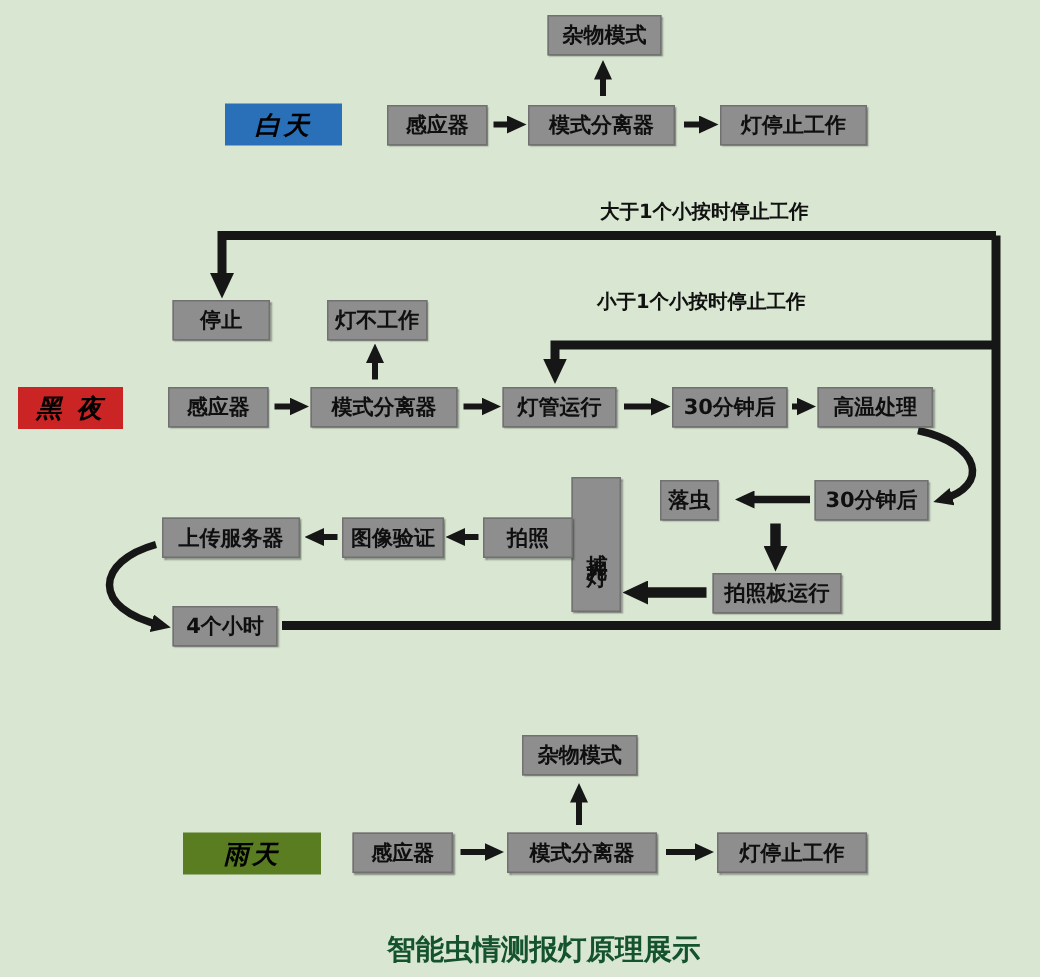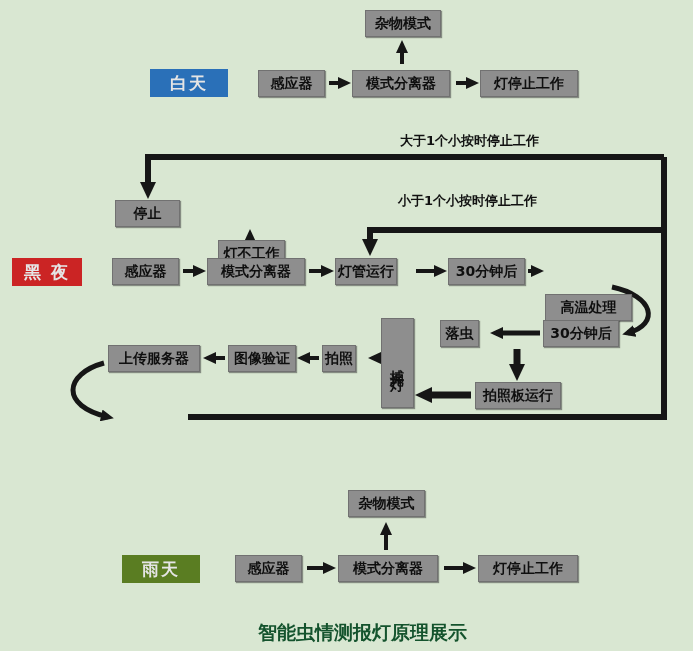--- a/index.html
+++ b/index.html
@@ -19,23 +19,24 @@
       border: 1px solid #717171;
       box-shadow: 1px 1px 1px rgba(50,50,50,.5);
       color: #0f0f0f;
       font-size: 14px; font-weight: bold;
       height: 27px; box-sizing: border-box;
       white-space: nowrap;
     }
     .tag {
       position: absolute;
       display: flex; align-items: center; justify-content: center;
-      color: #e5e5e5; font-size: 17px; font-weight: bold;
+      color: #000000; font-size: 17px; font-weight: bold;
       height: 28px; box-sizing: border-box; letter-spacing: 2px;
       white-space: nowrap;
+      font-style: italic;
     }
     .tag-day  { background: #2a70b8; }
     .tag-night{ background: #cb2424; }
     .tag-rain { background: #5a7d22; }
     .note {
       position: absolute; color: #111; font-size: 13px; font-weight: bold;
       white-space: nowrap;
     }
     .vbox {
       writing-mode: vertical-lr; text-orientation: upright;
@@ -93,37 +94,38 @@
   <div class="box" style="left:365px; top:10px; width:76px;">杂物模式</div>
   <div class="tag tag-day" style="left:150px; top:69px; width:78px;">白天</div>
   <div class="box" style="left:258px; top:70px; width:67px;">感应器</div>
   <div class="box" style="left:352px; top:70px; width:98px;">模式分离器</div>
   <div class="box" style="left:480px; top:70px; width:98px;">灯停止工作</div>
 
   <div class="note" style="left:400px; top:132px;">大于1个小按时停止工作</div>
   <div class="note" style="left:398px; top:192px;">小于1个小按时停止工作</div>
 
   <div class="box" style="left:115px; top:200px; width:65px;">停止</div>
-  <div class="box" style="left:218px; top:200px; width:67px;margin-top:40px;">灯不工作</div>
+  <div class="box" style="left:218px; top:200px; width:67px;">灯不工作</div>
 
   <div class="tag tag-night" style="left:12px; top:258px; width:70px;text-align:right;">黑 夜</div>
   <div class="box" style="left:112px; top:258px; width:67px;">感应器</div>
   <div class="box" style="left:207px; top:258px; width:98px;">模式分离器</div>
-  <div class="box" style="left:335px; top:258px; width:62px;">灯管运行</div>
+  <div class="box" style="left:335px; top:258px; width:76px;">灯管运行</div>
   <div class="box" style="left:448px; top:258px; width:77px;">30分钟后</div>
-  <div class="box" style="left:545px; top:258px; width:87px;margin-top:36px;">高温处理</div>
+  <div class="box" style="left:545px; top:258px; width:77px;">高温处理</div>
 
   <div class="box" style="left:543px; top:320px; width:76px;">30分钟后</div>
   <div class="box" style="left:440px; top:320px; width:39px;">落虫</div>
   <div class="box vbox" style="left:381px; top:318px;">捕光灯</div>
-  <div class="box" style="left:322px; top:345px; width:34px;">拍照</div>
+  <div class="box" style="left:322px; top:345px; width:60px;">拍照</div>
   <div class="box" style="left:228px; top:345px; width:68px;">图像验证</div>
   <div class="box" style="left:108px; top:345px; width:92px;">上传服务器</div>
   <div class="box" style="left:475px; top:382px; width:86px;">拍照板运行</div>
+  <div class="box" style="left:115px; top:404px; width:70px;">4个小时</div>
 
   <div class="box" style="left:348px; top:490px; width:77px;">杂物模式</div>
-  <div class="tag tag-rain" style="left:122px; top:555px; width:78px;">雨天</div>
+  <div class="tag tag-rain" style="left:122px; top:555px; width:92px;">雨天</div>
   <div class="box" style="left:235px; top:555px; width:67px;">感应器</div>
   <div class="box" style="left:338px; top:555px; width:100px;">模式分离器</div>
   <div class="box" style="left:478px; top:555px; width:100px;">灯停止工作</div>
 
   <div class="title">智能虫情测报灯原理展示</div>
 </div>
 
 </body></html>

